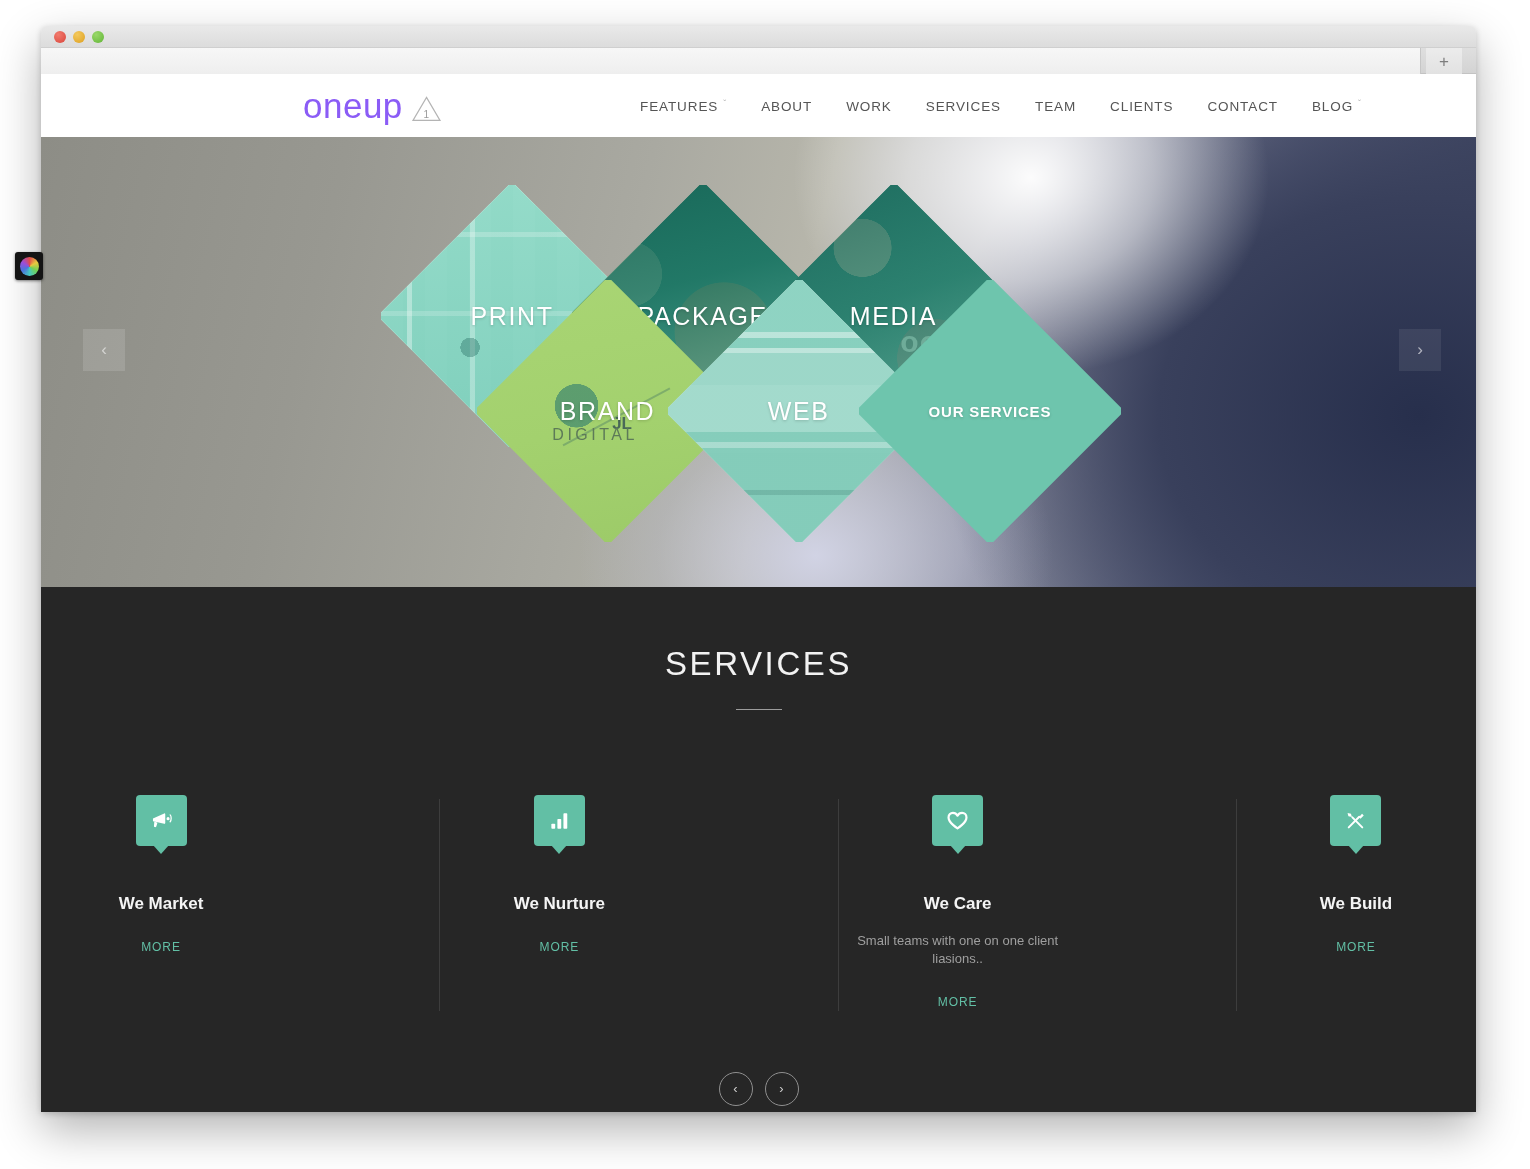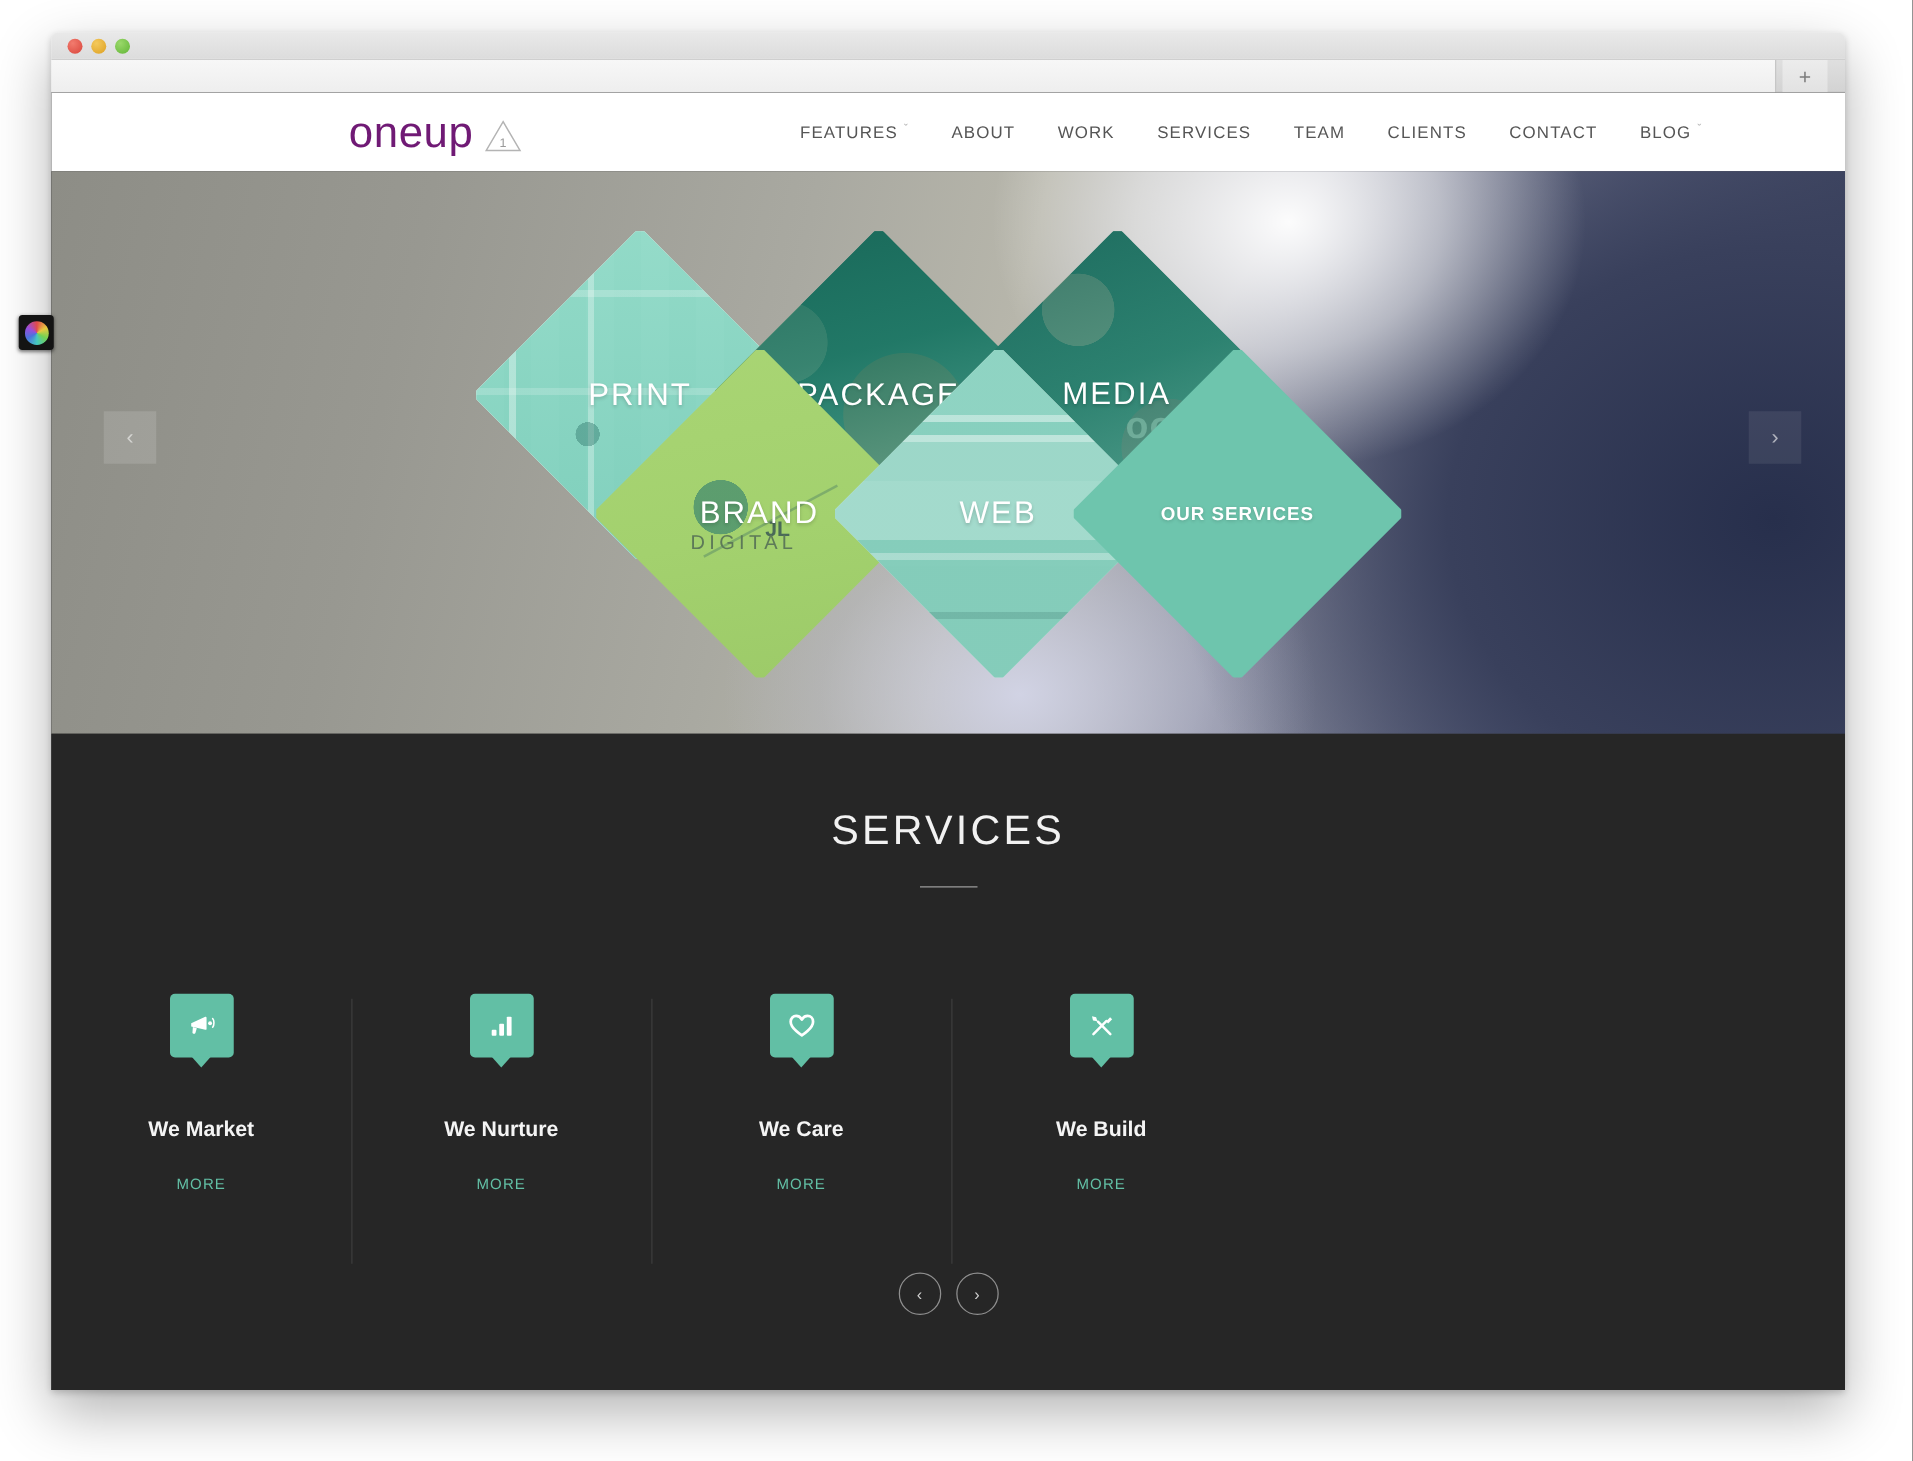--- a/index.html
+++ b/index.html
@@ -87,22 +87,23 @@
     left: 238px; top: 50%;
     transform: translateY(-50%);
     display: flex;
     align-items: flex-end;
     gap: 8px;
   }
   .logo-word {
     font-size: 35px;
     font-weight: 300;
     letter-spacing: 0.5px;
-    color: #701a75;
+    color: #8b5cf6;
     line-height: 0.95;
+    margin-left: 24px;
   }
   .logo-badge { position: relative; width: 31px; height: 27px; }
   .logo-badge svg { display: block; }
   .logo-badge .num {
     position: absolute;
     left: 0; right: 0; bottom: 2px;
     text-align: center;
     font-size: 10px;
     color: #9a9a9a;
   }
@@ -305,21 +306,21 @@
     letter-spacing: 2.6px;
   }
   .services-rule {
     width: 46px; height: 1px;
     background: #9c9c9c;
     margin: 26px auto 0;
   }
 
   .cards {
     display: flex;
-    justify-content: flex-start;
+    justify-content: space-between;
     margin-top: 85px;
   }
   .card {
     position: relative;
     width: 240px;
     padding: 0 14px;
     text-align: center;
   }
   .card + .card::before {
     content: "";
@@ -547,20 +548,21 @@
 
         <div class="card">
           <div class="badge">
             <span>
               <svg width="25" height="25" viewBox="0 0 24 24" fill="none" stroke="#ffffff" stroke-width="2.1" stroke-linejoin="round">
                 <path d="M12 19.5 C12 19.5 3.4 14.2 3.4 9.0 C3.4 6.3 5.4 4.6 7.6 4.6 C9.6 4.6 11.2 5.9 12 7.4 C12.8 5.9 14.4 4.6 16.4 4.6 C18.6 4.6 20.6 6.3 20.6 9.0 C20.6 14.2 12 19.5 12 19.5 Z"></path>
               </svg>
             </span>
           </div>
           <div class="card-title">We Care</div>
+          <div class="card-desc">Small teams with one on one client liasions..</div>
           <div class="card-more">MORE</div>
         </div>
 
         <div class="card">
           <div class="badge">
             <span>
               <svg width="25" height="25" viewBox="0 0 24 24" fill="none" stroke="#ffffff" stroke-width="1.9" stroke-linecap="round">
                 <path d="M5.5 18.6 L15.6 8.4"></path>
                 <path d="M18.3 5.6 L15.2 8.8 L16.8 10.3 L19.9 7.2 Z" fill="#ffffff" stroke="none"></path>
                 <path d="M18.5 18.6 L9.0 9.0"></path>

